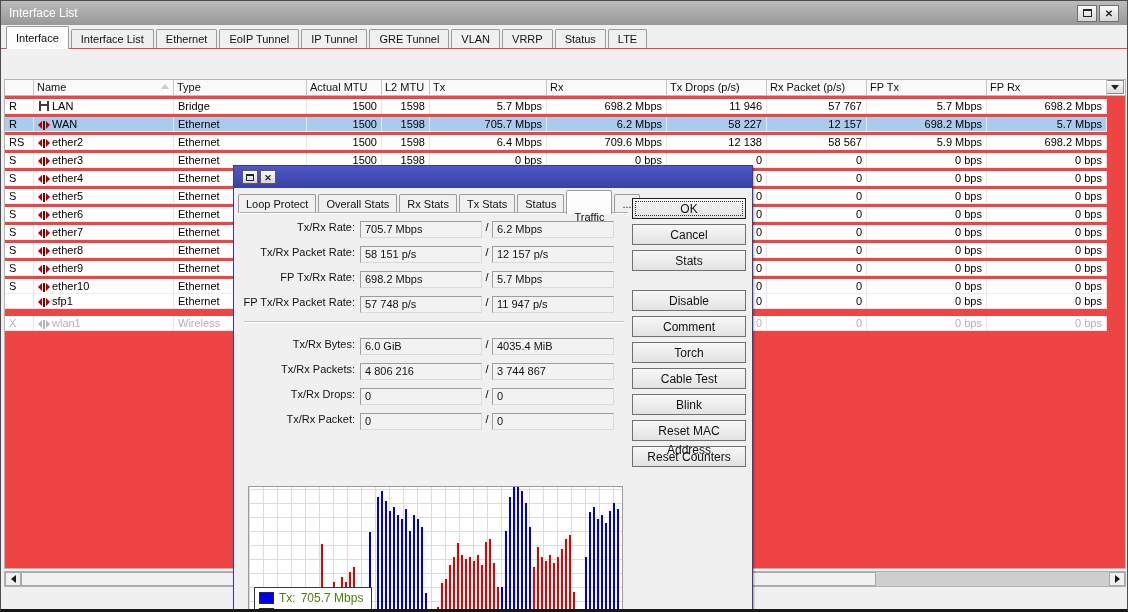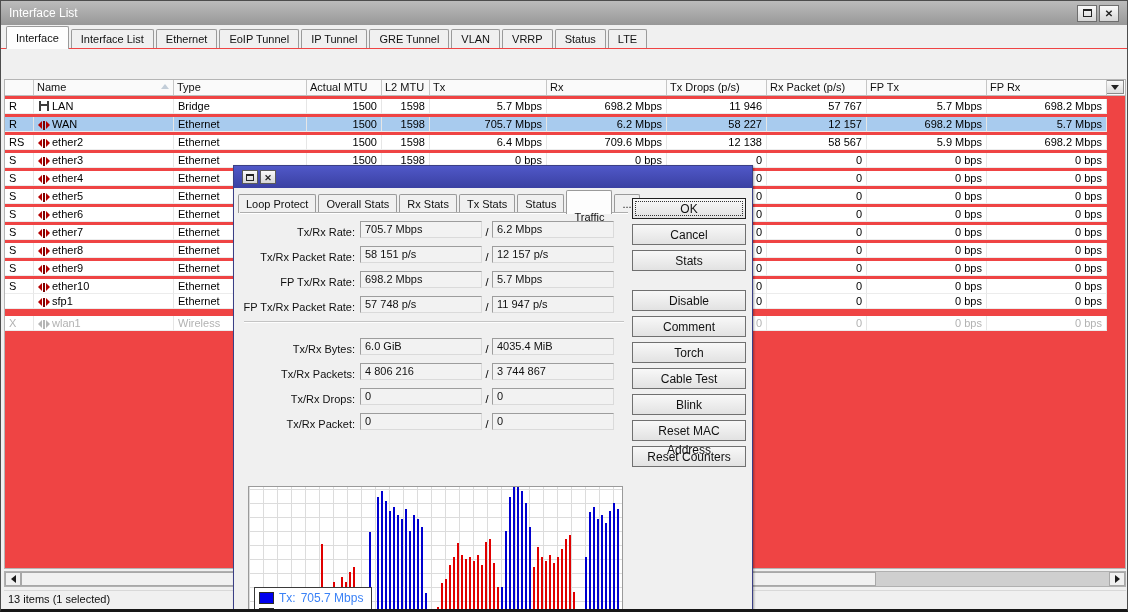--- a/index.html
+++ b/index.html
@@ -105,21 +105,21 @@
   .d-title .cap{flex:1;}
   .d-btn{width:16px;height:14px;margin-left:2px;background:linear-gradient(#fafafa,#d6d6d6);
     border:1px solid #5a5a5a;display:flex;align-items:center;justify-content:center;}
   .d-btn .glyph-max{width:8px;height:7px;}
   .d-btn .glyph-x::before{font-size:9px;}
   .d-tabs{position:absolute;left:4px;top:24px;height:23px;display:flex;align-items:flex-end;}
   .d-tabs .tab{padding:3px 7px;}
   .d-tabs .tab.active{height:22px;padding-top:20px;}
   .d-panel{position:absolute;left:6px;top:46px;width:388px;height:448px;border-top:1px solid #adadad;
     box-shadow:0 1px 0 #fff inset;padding-top:8px;}
-  .f-row{display:flex;align-items:flex-end;height:17px;margin:0 0 8px 0;font-size:11px;}
+  .f-row{display:flex;align-items:flex-start;height:17px;margin:0 0 8px 0;font-size:11px;}
   .f-row.gap{margin-top:7px;}
   .f-label{width:115px;text-align:right;margin-right:5px;white-space:nowrap;color:#111;}
   .f-input{width:122px;height:17px;background:#f2f2f2;border:1px solid;
     border-color:#9d9d9d #dadada #dadada #9d9d9d;font-size:11px;line-height:15px;padding:0 4px;
     white-space:nowrap;overflow:hidden;color:#111;}
   .f-slash{width:10px;text-align:center;}
   .separator{height:2px;border-top:1px solid #c4c4c4;border-bottom:1px solid #fdfdfd;
     margin:1px 4px 15px 4px;}
   
   .d-buttons{position:absolute;left:398px;top:32px;width:114px;}
@@ -132,21 +132,21 @@
   .chart{position:absolute;left:8px;background:#fff;border:1px solid #9a9a9a;overflow:hidden;}
   .chart .plot{position:absolute;left:0;top:0;right:0;bottom:0;
     background-image:linear-gradient(#dcdcdc 1px,transparent 1px),
                      linear-gradient(90deg,#dcdcdc 1px,transparent 1px);
     background-size:14px 14px;background-position:0 100%;}
   .chart1{top:273px;width:375px;height:144px;}
   .bar{position:absolute;bottom:2px;width:2px;}
   .bar.b{background:#0000cf;} .bar.r{background:#e00000;}
   .legend{position:absolute;left:5px;bottom:4px;background:#fff;border:1px solid #3a3a3a;
     padding:2px 8px 2px 4px;font-size:12px;z-index:3;}
-  .leg-row{display:flex;align-items:center;height:16px;white-space:nowrap;color:#3b82f6;}
+  .leg-row{display:flex;align-items:center;height:16px;white-space:nowrap;color:#4d7c0f;}
   .swatch{width:15px;height:12px;border:1px solid #2a2a2a;margin-right:5px;}
   .sw-tx{background:#0000ee;} .sw-rx{background:#ee0000;}
   .leg-val{margin-left:5px;}
 </style>
 </head>
 <body>
 
 <div class="win">
 
   <div class="titlebar">
@@ -402,21 +402,20 @@
   <div class="hscroll">
     <span class="sb-btn sb-left">
         <span class="arr-l"></span>
       </span>
     <span class="sb-thumb"></span>
     <span class="sb-btn sb-right">
         <span class="arr-r"></span>
       </span>
   </div>
 
-  <div class="statusbar">13 items (1 selected)</div>
 
   <div class="dialog">
     <div class="d-title">
       <span class="d-btn">
           <span class="glyph-max"></span>
         </span>
       <span class="d-btn">
           <span class="glyph-x"></span>
         </span>
     </div>

